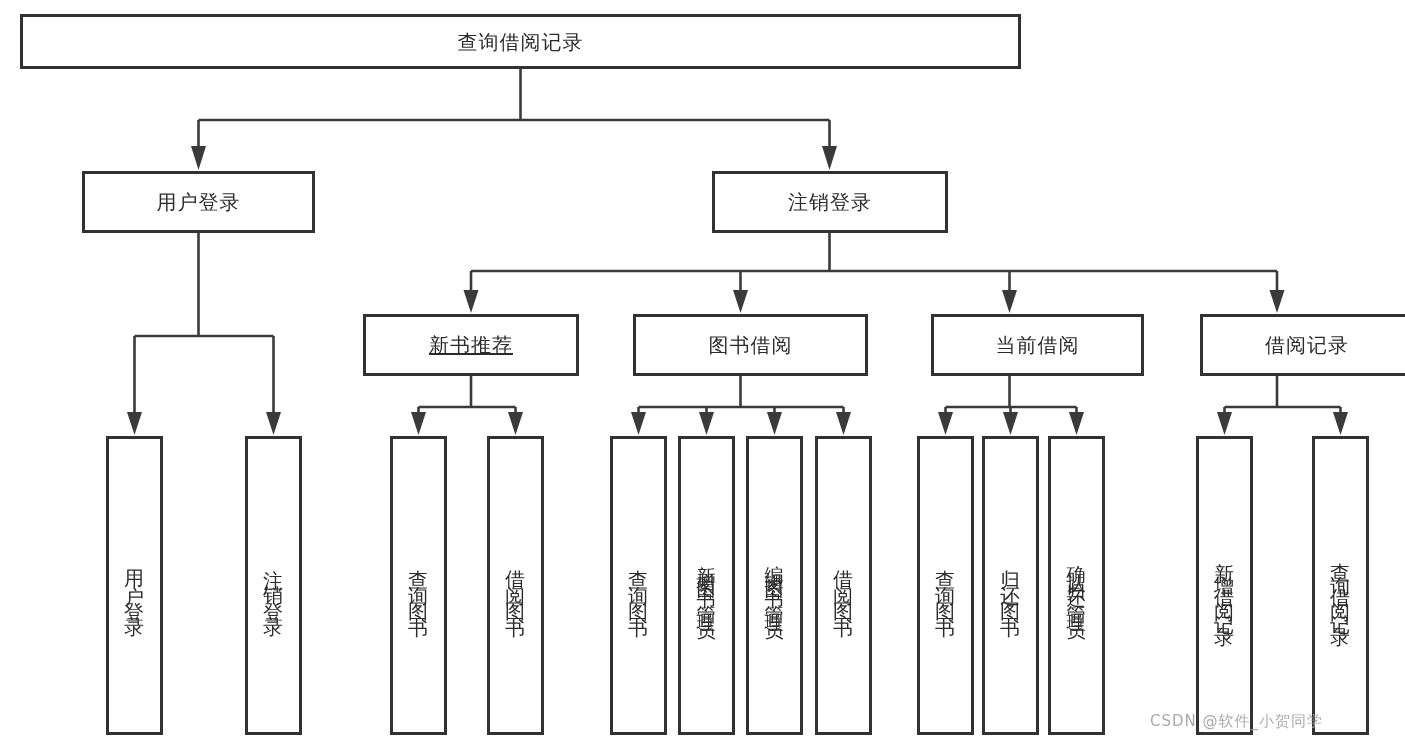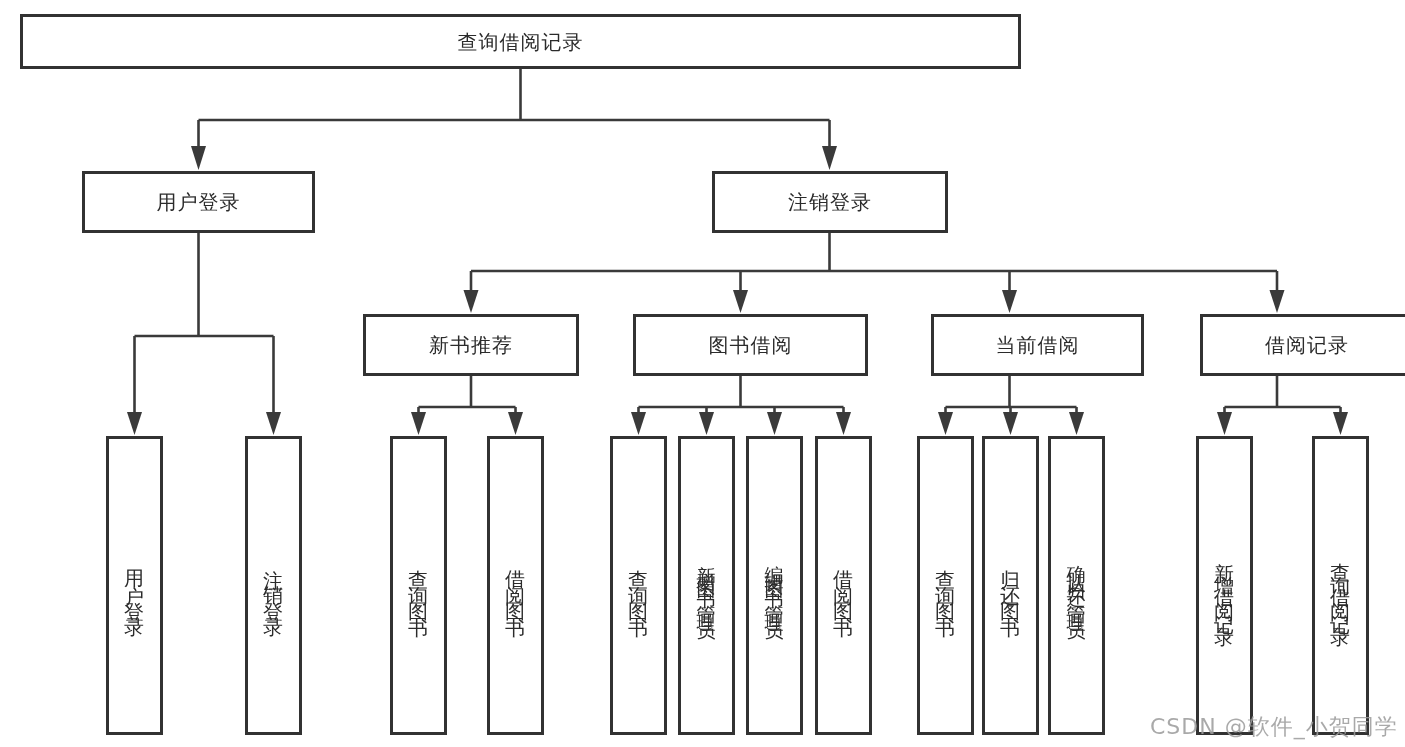--- a/index.html
+++ b/index.html
@@ -20,21 +20,21 @@
     font-size:20px; letter-spacing:1px; line-height:1.2; text-align:center;
   }
   .box.v span{
     writing-mode:vertical-rl; text-orientation:mixed; white-space:nowrap;
   }
   .s16 span{letter-spacing:16px;}
   .s13 span{letter-spacing:13px;}
   .s8  span{letter-spacing:8px; font-size:19px;}
   #watermark{
     position:absolute; z-index:5; left:1150px; top:712px;
-    font-size:22px; letter-spacing:1px; color:var(--watermark); opacity:.88;
+    font-size:15px; letter-spacing:1px; color:var(--watermark); opacity:.88;
     font-family:"DejaVu Sans","Liberation Sans",sans-serif; white-space:nowrap;
   }
 </style>
 </head>
 <body>
 
 <div id="stage">
 
   <svg id="connectors" viewBox="0 0 1405 747" xmlns="http://www.w3.org/2000/svg" aria-hidden="true">
 
@@ -102,21 +102,21 @@
     <span>查询借阅记录</span>
   </div>
 
   <div class="box" style="left:82px;top:171px;width:233px;height:62px;">
     <span>用户登录</span>
   </div>
   <div class="box" style="left:712px;top:171px;width:236px;height:62px;">
     <span>注销登录</span>
   </div>
 
-  <div class="box" style="left:363px;top:314px;width:216px;height:62px;">
+  <div class="box" style="left:363px;top:314px;width:216px;height:62px;text-decoration:underline;">
     <span>新书推荐</span>
   </div>
   <div class="box" style="left:633px;top:314px;width:235px;height:62px;">
     <span>图书借阅</span>
   </div>
   <div class="box" style="left:903px;top:314px;width:213px;height:62px;margin-left:28px;">
     <span>当前借阅</span>
   </div>
   <div class="box" style="left:1170px;top:314px;width:214px;height:62px;margin-left:30px;">
     <span>借阅记录</span>

